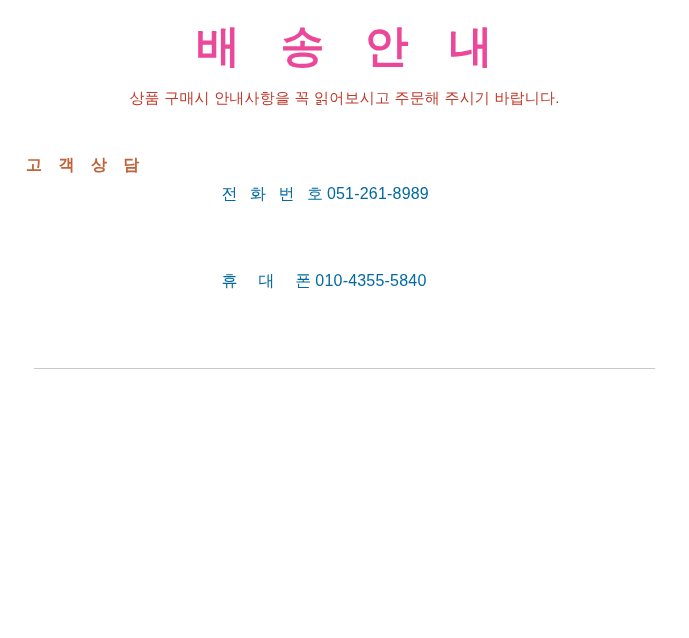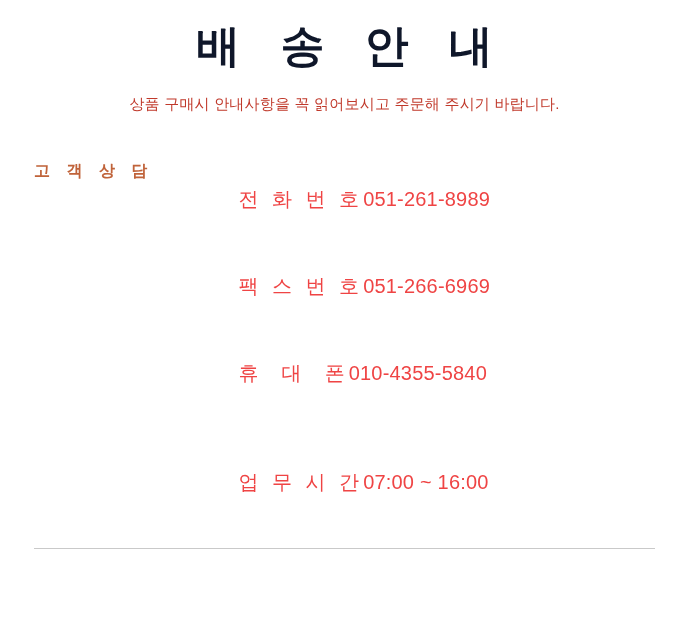--- a/index.html
+++ b/index.html
@@ -18,54 +18,54 @@
     position: relative;
     width: 689px;
     height: 638px;
     box-sizing: border-box;
   }
   .title {
     text-align: center;
     font-size: 44px;
     font-weight: bold;
     letter-spacing: 14px;
-    color: #0f172a;
+    color: #ec4899;
     padding-top: 18px;
     line-height: 1.25;
     text-indent: 14px;
   }
   .subtitle {
     text-align: center;
     font-size: 15px;
     color: #c0392b;
-    margin-top: 22px;
+    margin-top: 16px;
     letter-spacing: 0.2px;
   }
   .section {
     display: flex;
     align-items: flex-start;
-    padding: 0 34px 0 34px;
+    padding: 0 34px 0 26px;
     box-sizing: border-box;
   }
   .sec-contact { margin-top: 42px; }
 
   .label {
     width: 160px;
     flex: 0 0 160px;
     font-size: 16px;
     font-weight: bold;
     color: #c0633a;
     letter-spacing: 6px;
     line-height: 29px;
     white-space: nowrap;
   }
   .body-col {
     flex: 1 1 auto;
-    font-size: 20px;
-    color: #ef4444;
+    font-size: 16px;
+    color: #0369a1;
     line-height: 29px;
   }
   .line {
     white-space: pre;
     line-height: 29px;
   }
   .line .k {
     letter-spacing: 4px;
   }
   .line .v {
@@ -89,27 +89,21 @@
 
   <div class="subtitle">상품 구매시 안내사항을 꼭 읽어보시고 주문해 주시기 바랍니다.</div>
 
   <div class="section sec-contact">
     <div class="label">고 객 상 담</div>
     <div class="body-col">
       <div class="line">
         <span class="k">전 화 번 호</span><span class="v">051-261-8989</span>
       </div>
       <div class="line">
-        <span class="k">팩 스 번 호</span><span class="v">051-266-6969</span>
-      </div>
-      <div class="line">
         <span class="k">휴  대  폰</span><span class="v">010-4355-5840</span>
       </div>
       <div class="gap"></div>
-      <div class="line">
-        <span class="k">업 무 시 간</span><span class="v">07:00 ~ 16:00</span>
-      </div>
     </div>
   </div>
 
   <div class="divider"></div>
 
 </div>
 
 </body></html>

